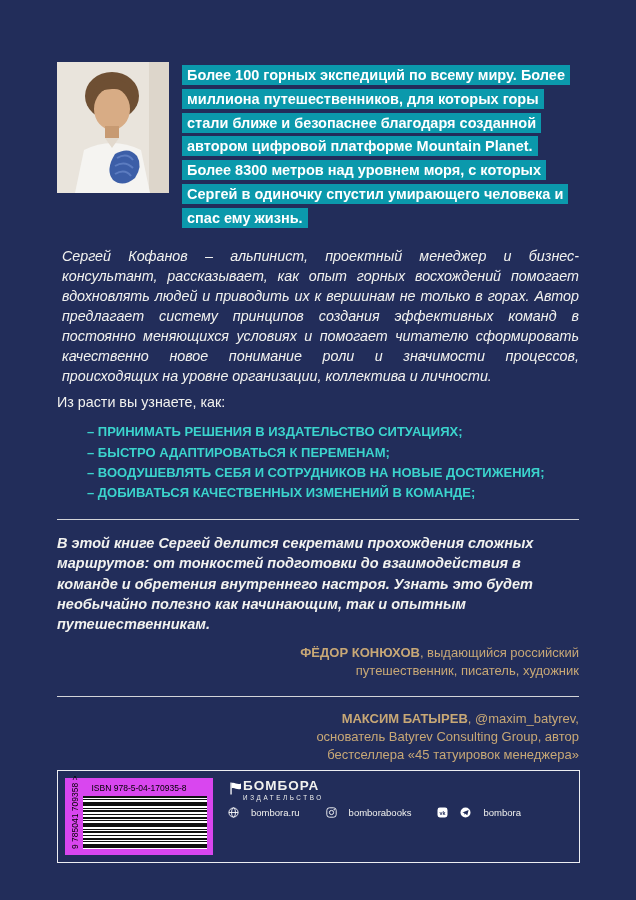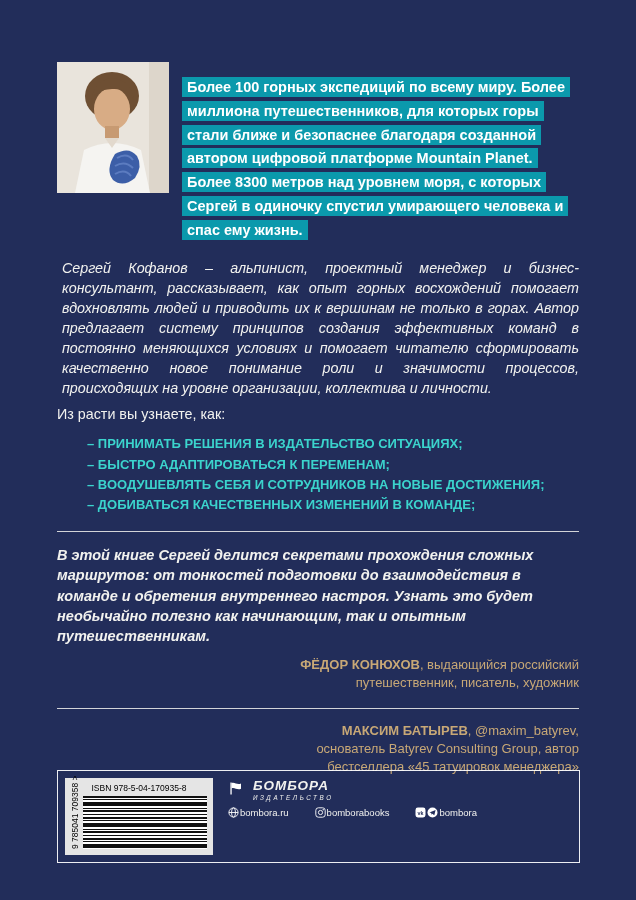--- a/index.html
+++ b/index.html
@@ -21,21 +21,21 @@
   .photo {
     width:112px; height:131px; flex:0 0 auto;
     background:#e9e4dc; overflow:hidden;
   }
   .photo svg { display:block; }
   .highlight-block {
     flex:1;
     font-weight:bold;
     font-size:14.5px;
     line-height:1.64;
-    margin-top:14px;
+    margin-top:2px;
   }
   .hl {
     background:#0b99ac;
     color:#ffffff;
     padding:2px 5px;
     -webkit-box-decoration-break:clone;
     box-decoration-break:clone;
   }
   
   .intro {
@@ -83,21 +83,21 @@
     left:57px; right:56px; bottom:37px;
     height:93px;
     box-sizing:border-box;
     border:1px solid rgba(255,255,255,0.92);
     padding:7px;
     display:flex;
     gap:15px;
     align-items:stretch;
   }
   .barcode-box {
-    background:#e5e5e5;
+    background:#d946ef;
     color:#000000;
     width:148px;
     box-sizing:border-box;
     padding:5px 6px 6px 6px;
     display:flex;
     flex-direction:column;
     flex:0 0 auto;
   }
   .isbn { font-size:8.5px; text-align:center; white-space:nowrap; }
   .barcode-row { display:flex; flex:1; margin-top:3px; min-height:0; }
@@ -110,37 +110,37 @@
     text-align:center;
   }
   .bars {
     flex:1; margin-left:3px;
     background-color:#ffffff;
     background-image:
       repeating-linear-gradient(to bottom, #111 0 1px, transparent 1px 3px),
       repeating-linear-gradient(to bottom, #111 0 2px, transparent 2px 7px);
   }
   .publisher { flex:1; min-width:0; padding-top:1px; }
-  .logo-row { display:flex; align-items:center; gap:10px;font-style:italic; }
+  .logo-row { display:flex; align-items:center; gap:0; }
   .logo-text { display:flex; flex-direction:column; }
   .logo-name { font-weight:bold; font-size:13.5px; letter-spacing:1px; line-height:1.05; }
   .logo-sub { font-size:6.3px; letter-spacing:2.6px; margin-top:1px; }
   .about {
     font-size:8.7px;
     line-height:1.38;
     margin-top:5px;
     max-width:335px;
   }
   .social-row {
     display:flex; gap:26px;
     margin-top:6px;
     font-size:9.5px;
     align-items:center;
   }
-  .social-item { display:flex; gap:1px; align-items:center; }
+  .social-item { display:flex; gap:12px; align-items:center; }
   .social-item svg { display:block; }
 </style>
 </head>
 <body>
 
 <div class="cover">
 
   <div class="top-row">
     <div class="photo">
       <svg width="112" height="131" viewBox="0 0 112 131" xmlns="http://www.w3.org/2000/svg">

